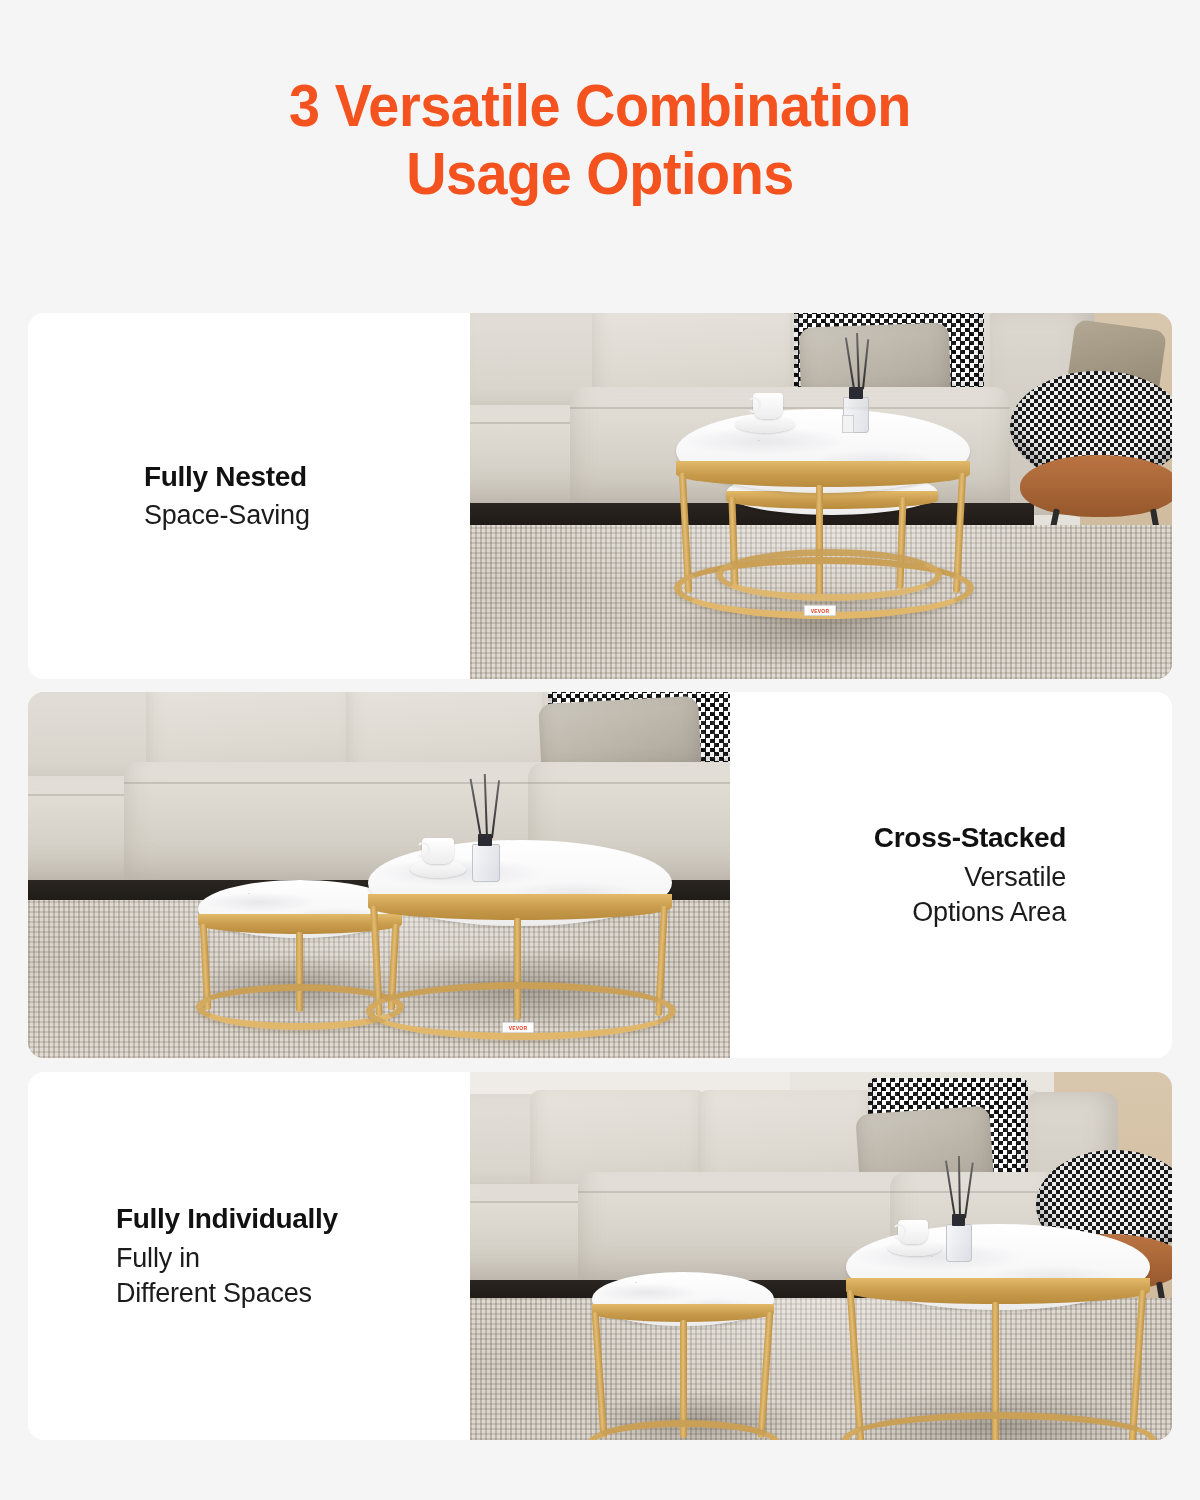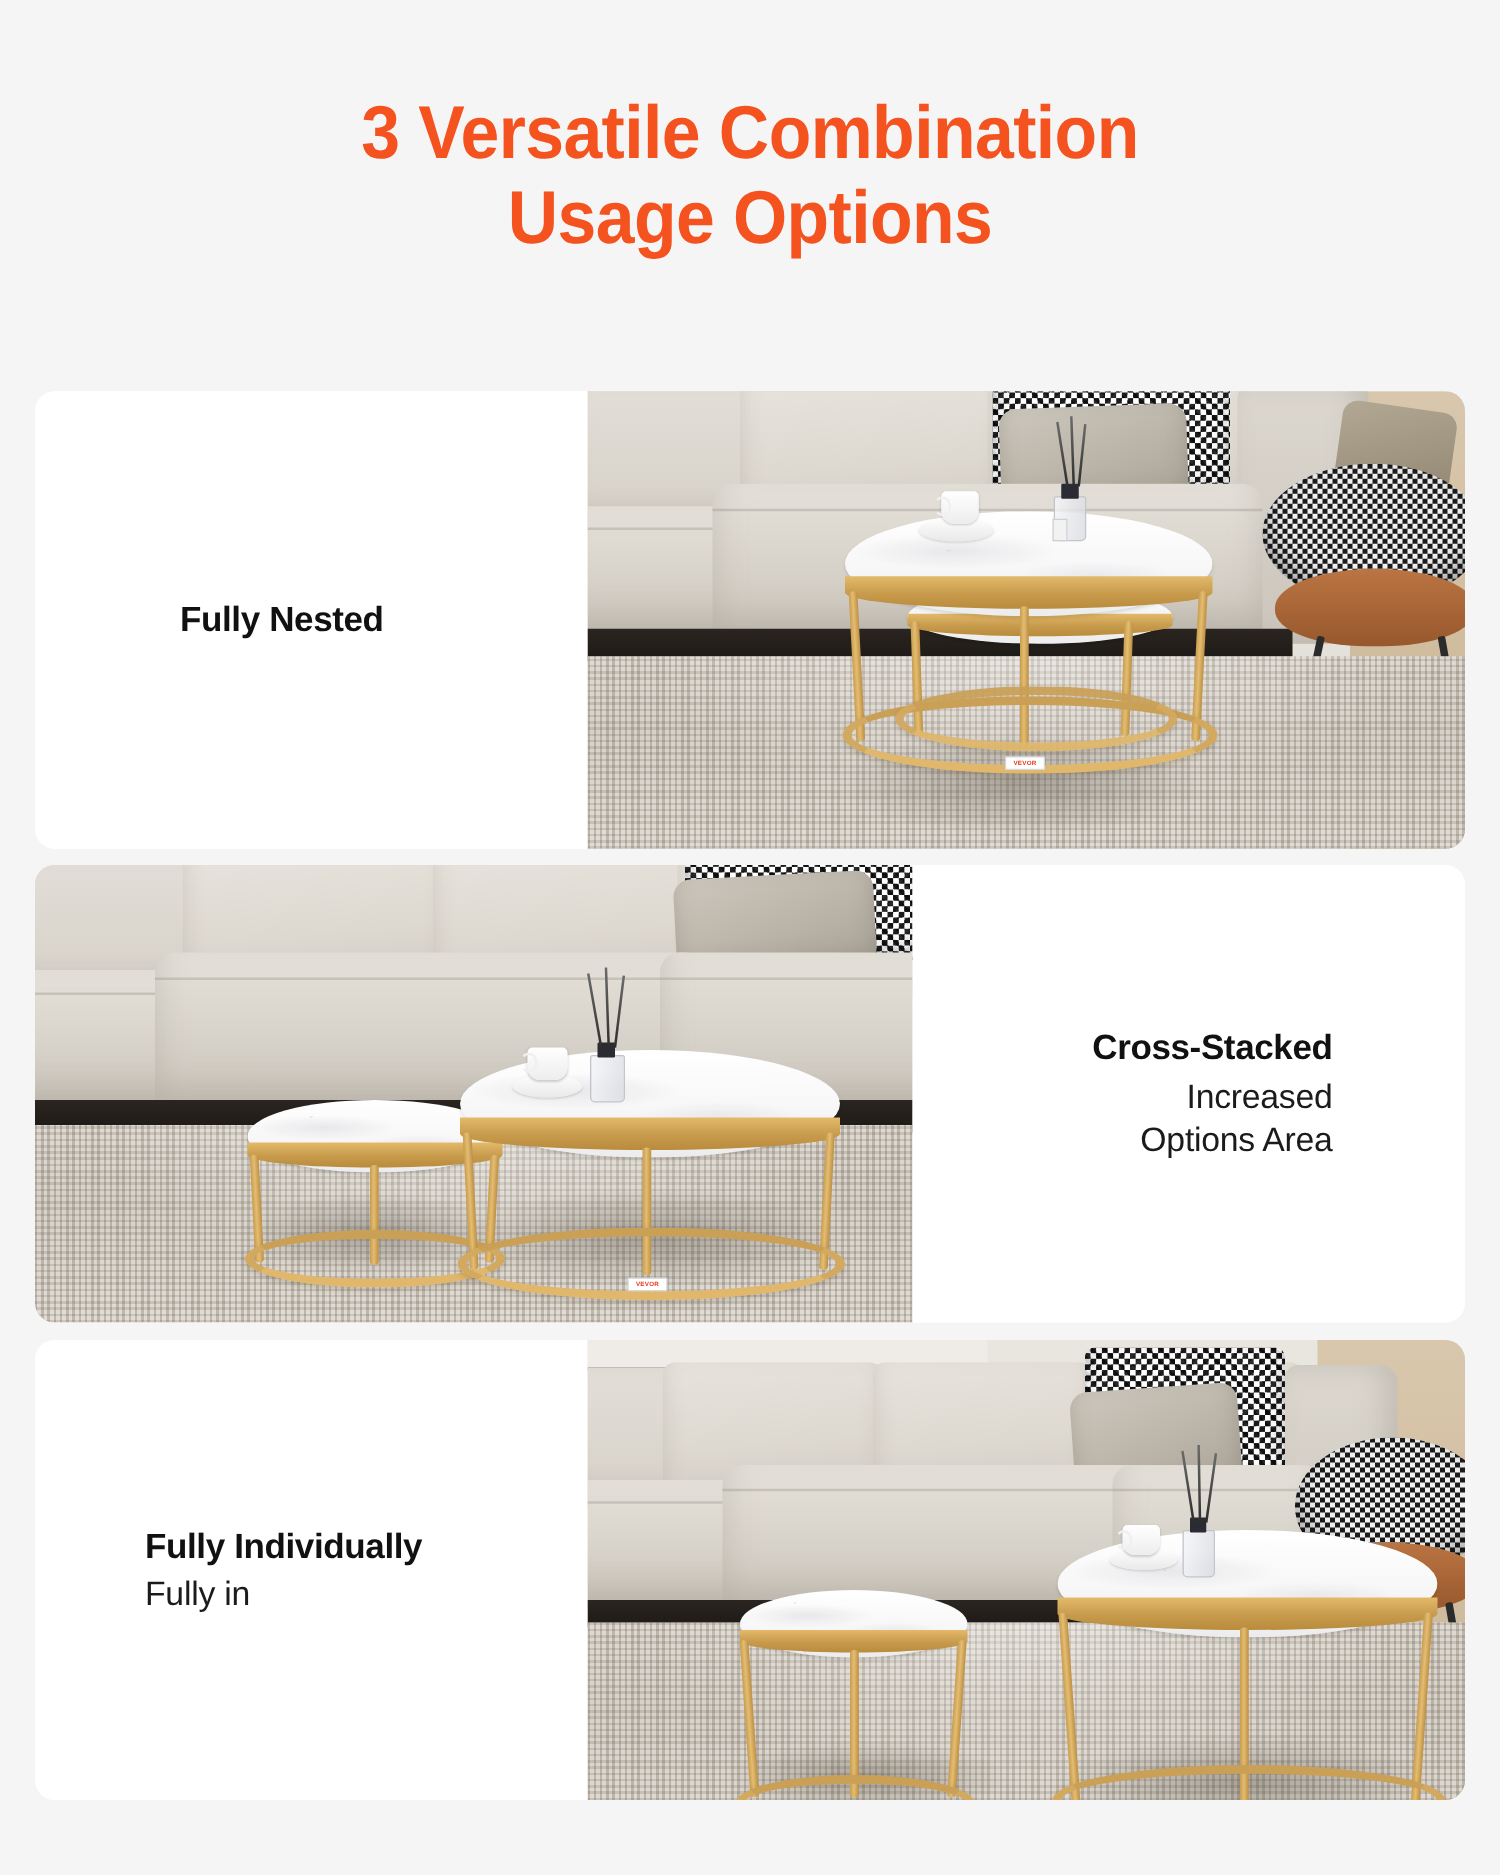--- a/index.html
+++ b/index.html
@@ -241,20 +241,21 @@
 
 <div class="headline">
   <span>3 Versatile Combination</span>
   <span>Usage Options</span>
 </div>
 
 <div class="card" id="card-1">
 
   <div class="txtpane">
     <div class="t-head">Fully Nested</div>
+    <div class="t-sub first">Space-Saving</div>
   </div>
 
   <div class="photo">
 
     <div class="wall"></div>
     <div class="wall-wood" style="width:92px;"></div>
 
     <div class="sofa-back" style="left:-20px; top:-6px; width:360px; height:118px;"></div>
     <div class="cush" style="left:122px; top:-8px; width:210px; height:120px;"></div>
     <div class="cush" style="left:320px; top:-8px; width:210px; height:118px;"></div>
@@ -307,21 +308,21 @@
     <div class="reed" style="left:388px; top:20px; height:56px; transform:rotate(-2deg);"></div>
     <div class="reed" style="left:392px; top:26px; height:50px; transform:rotate(6deg);"></div>
     <div class="tag" style="left:372px; top:102px; width:12px; height:18px;"></div>
   </div>
 </div>
 
 <div class="card" id="card-2">
 
   <div class="txtpane">
     <div class="t-head">Cross-Stacked</div>
-    <div class="t-sub first">Increased</div>
+    <div class="t-sub first">Versatile</div>
     <div class="t-sub">Options Area</div>
   </div>
 
   <div class="photo">
     <div class="wall"></div>
 
     <div class="sofa-back" style="left:-30px; top:-10px; width:330px; height:116px;"></div>
     <div class="cush" style="left:118px; top:-10px; width:212px; height:116px;"></div>
     <div class="cush" style="left:318px; top:-10px; width:212px; height:116px;"></div>
     <div class="cush" style="left:514px; top:-10px; width:210px; height:116px;"></div>
@@ -367,20 +368,21 @@
     <div class="reed" style="left:458px; top:82px; height:64px; transform:rotate(-2deg);"></div>
     <div class="reed" style="left:463px; top:88px; height:58px; transform:rotate(7deg);"></div>
   </div>
 </div>
 
 <div class="card" id="card-3">
 
   <div class="txtpane">
     <div class="t-head">Fully Individually</div>
     <div class="t-sub first">Fully in</div>
+    <div class="t-sub">Different Spaces</div>
   </div>
 
   <div class="photo">
     <div class="wall"></div>
     <div class="wall-panel" style="left:-10px; top:-6px; width:330px; height:30px;"></div>
     <div class="wall-wood" style="width:118px;"></div>
 
     <div class="sofa-back" style="left:-24px; top:22px; width:250px; height:112px;"></div>
     <div class="cush" style="left:60px;  top:18px; width:176px; height:116px;"></div>
     <div class="cush" style="left:228px; top:18px; width:176px; height:116px;"></div>

